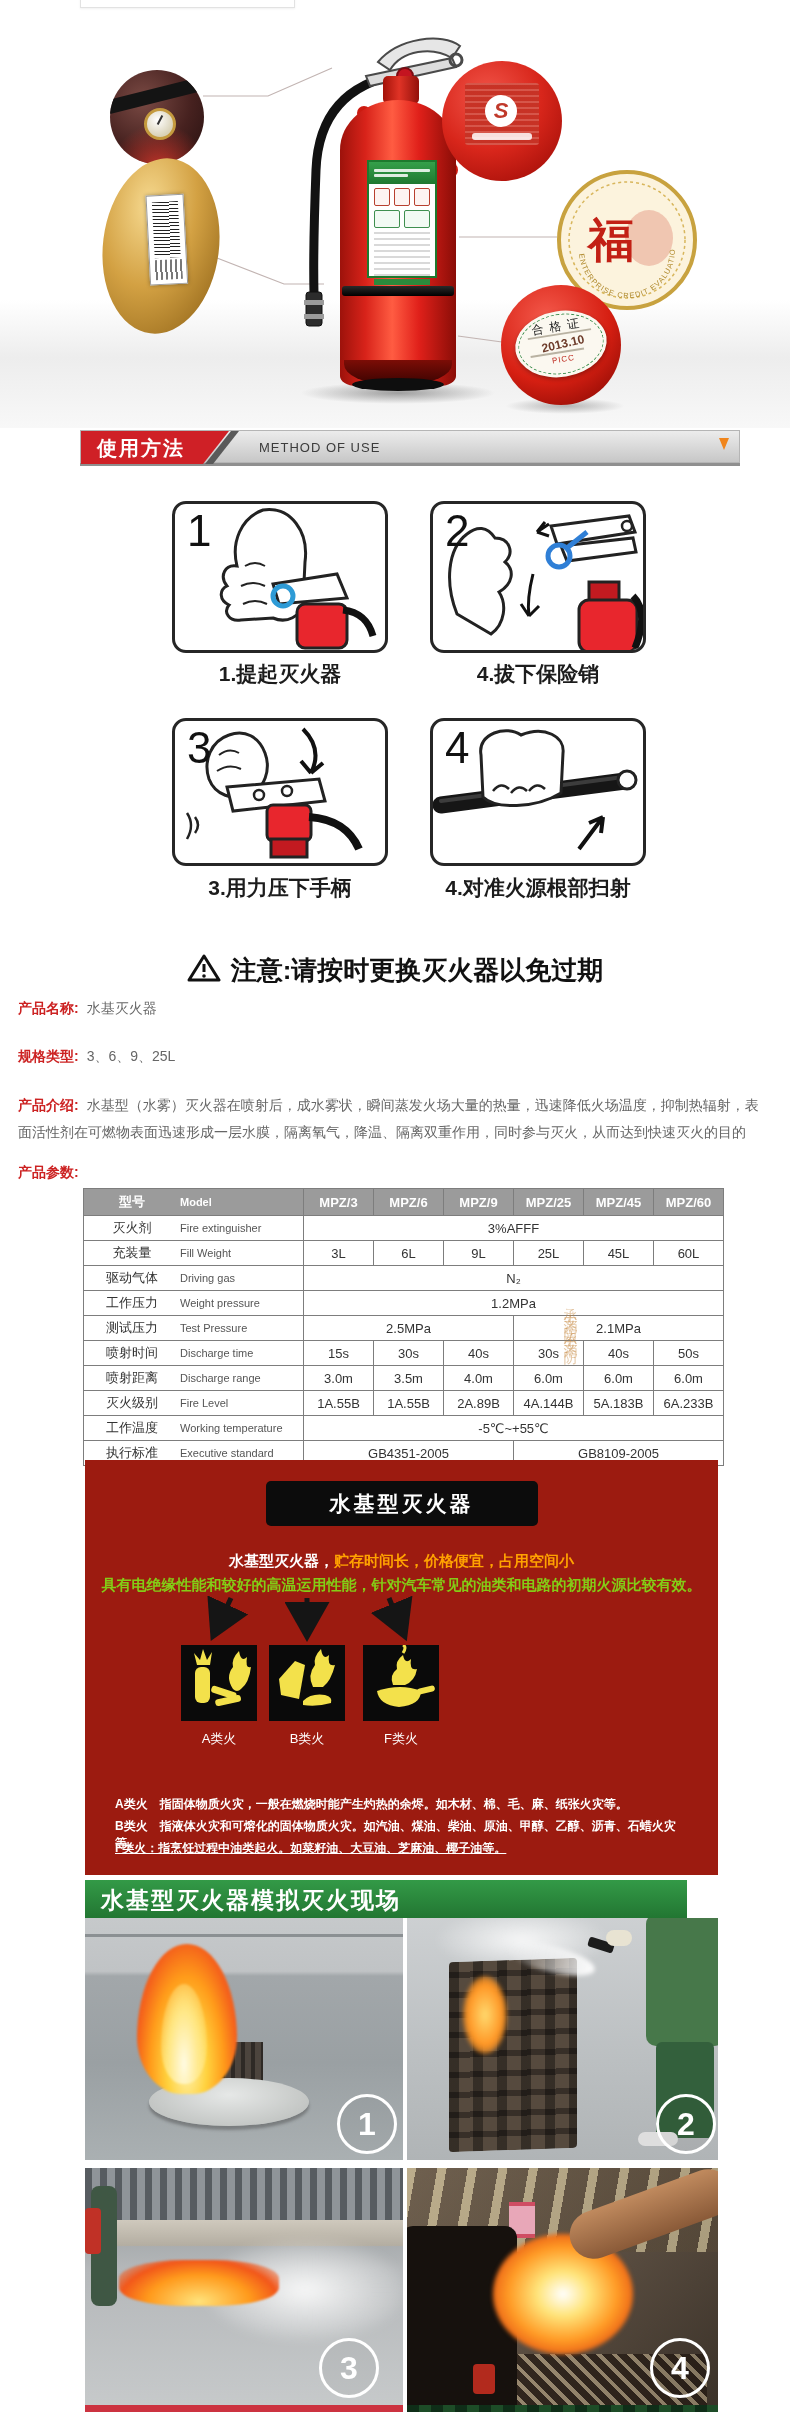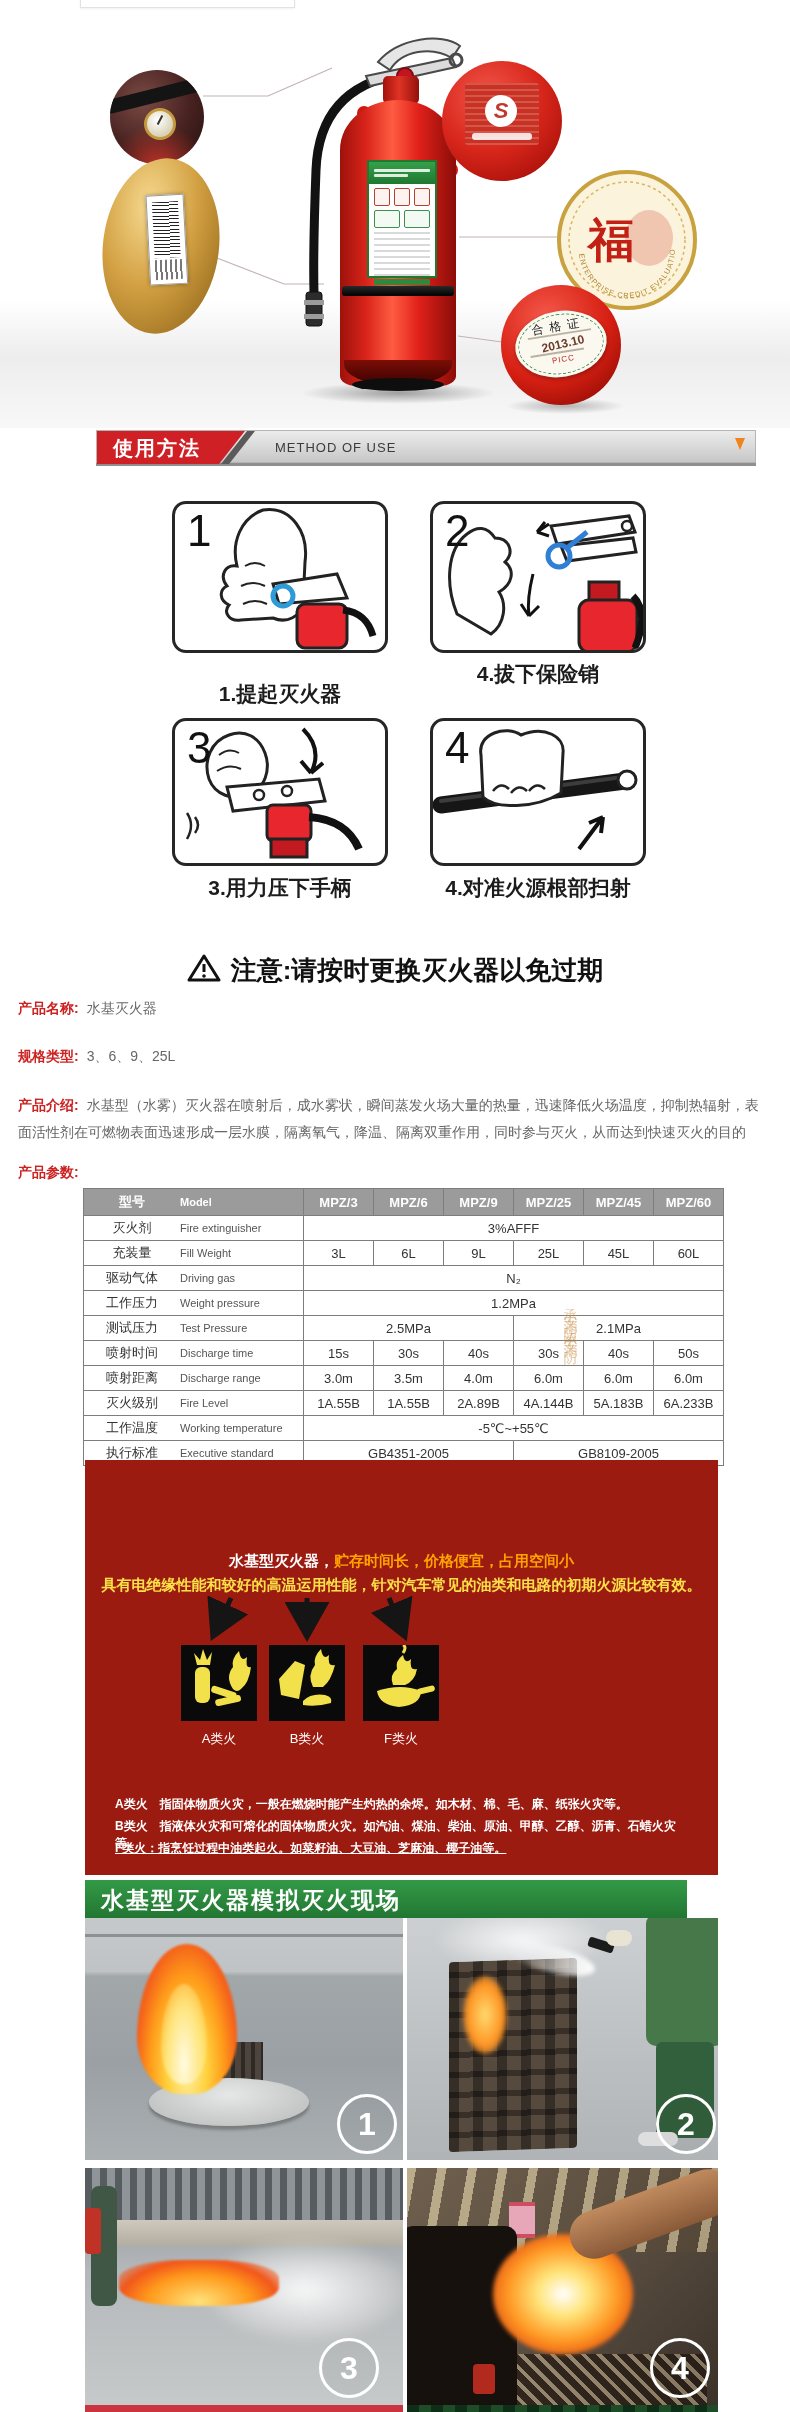--- a/index.html
+++ b/index.html
@@ -59,21 +59,21 @@
     display:flex;flex-direction:column;justify-content:center;gap:2px;padding:0 5px;}
   #ext-label .lh i{display:block;height:3px;background:rgba(255,255,255,.85);border-radius:1px;}
   #ext-label .pict{display:flex;gap:4px;padding:4px 5px 0 5px;}
   #ext-label .pict b{flex:1;height:16px;border:1px solid #b8402f;border-radius:2px;background:#fdf4f2;}
   #ext-label .pict.g b{border-color:#3f8f4f;background:#f2faf3;}
   #ext-label .txt{margin:4px 5px 0 5px;height:44px;
     background:repeating-linear-gradient(180deg,#d9d9d9 0 2px,#fff 2px 6px);}
   #ext-label .foot{margin:3px 5px 0 5px;height:6px;background:#2b8a3c;}
   
   #use-bar{left:80px;top:430px;width:660px;height:33px;background:linear-gradient(180deg,#ececec,#c7c7c7);
-    border:1px solid #b5b5b5;box-sizing:border-box;box-shadow:0 3px 0 #8f8f8f;margin-left:16px;}
+    border:1px solid #b5b5b5;box-sizing:border-box;box-shadow:0 3px 0 #8f8f8f;}
   #use-bar .red-tab{position:absolute;left:0;top:0;width:160px;height:33px;background:#cf2026;
     clip-path:polygon(0 0,148px 0,122px 33px,0 33px);}
   #use-bar .slant{position:absolute;left:118px;top:0;width:44px;height:33px;background:#5a5a5a;
     clip-path:polygon(32px 0,40px 0,14px 33px,6px 33px);}
   #use-bar .cn{position:absolute;left:16px;top:4px;font-size:20px;font-weight:bold;color:#fff;letter-spacing:2px;}
   #use-bar .en{position:absolute;left:178px;top:9px;font-size:13px;color:#3c3c3c;letter-spacing:1px;}
   #use-bar .pin{position:absolute;right:10px;top:7px;width:0;height:0;border-left:5px solid transparent;border-right:5px solid transparent;border-top:12px solid #f0851c;}
   
   .panel{position:absolute;width:216px;height:152px;border:3px solid #262626;border-radius:14px;background:#fff;box-sizing:border-box;overflow:hidden;}
   .panel .num{position:absolute;left:12px;top:2px;font-size:44px;color:#111;font-weight:400;}
@@ -96,21 +96,21 @@
   td.lblcell .en{color:#555;}
   thead .lblcell .cn,thead .lblcell .en{color:#fff;}
   #watermark{left:516px;top:1190px;width:64px;height:262px;writing-mode:vertical-rl;text-orientation:upright;
     font-size:14px;letter-spacing:6px;color:rgba(195,130,55,.45);text-align:center;pointer-events:none;z-index:5;}
   
   #red-sec{left:85px;top:1460px;width:633px;height:415px;background:#9c1b10;overflow:hidden;}
   #red-banner{position:absolute;left:50%;transform:translateX(-50%);top:21px;width:272px;height:45px;background:#0c0c0c;border-radius:5px;
     color:#fff;font-size:21px;font-weight:bold;text-align:center;line-height:45px;letter-spacing:3px;}
   #red-line1{position:absolute;left:0;top:92px;width:100%;text-align:center;font-size:15px;font-weight:bold;color:#fff;}
   #red-line1 .orange{color:#ffa200;}
-  #red-line2{position:absolute;left:0;top:116px;width:100%;text-align:center;font-size:15px;font-weight:bold;color:#fde047;}
+  #red-line2{position:absolute;left:0;top:116px;width:100%;text-align:center;font-size:15px;font-weight:bold;color:#84cc16;}
   .fire-sq{position:absolute;top:185px;width:76px;height:76px;background:#0a0a0a;}
   .fire-lbl{position:absolute;top:270px;width:76px;text-align:center;font-size:13px;color:#fff;}
   .red-desc{position:absolute;left:30px;width:580px;font-size:12px;font-weight:bold;color:#fff;}
   
   #green-sec{left:85px;top:1880px;width:633px;height:532px;background:#fff;}
   #green-title{position:absolute;left:0;top:0;width:602px;height:38px;background:linear-gradient(180deg,#339a47,#227632);}
   #green-title span{position:absolute;left:16px;top:5px;font-size:23px;font-weight:bold;color:#fff;letter-spacing:2px;}
   .photo{position:absolute;overflow:hidden;}
   .numcirc{position:absolute;width:54px;height:54px;border:3px solid #fff;border-radius:50%;color:#fff;
     font-size:32px;font-weight:bold;text-align:center;line-height:54px;background:rgba(0,0,0,.04);}
@@ -299,21 +299,21 @@
       <circle cx="126" cy="52" r="11" fill="none" stroke="#2f7fd6" stroke-width="5"></circle>
       <line x1="134" y1="44" x2="154" y2="28" stroke="#2f7fd6" stroke-width="5"></line>
       <path d="M116,20 L104,28 M104,28 L116,32 M104,28 L112,18" stroke="#111" stroke-width="3" fill="none"></path>
       <path d="M100,70 C96,86 94,98 96,112 M96,112 L88,100 M96,112 L106,102" stroke="#111" stroke-width="3" fill="none"></path>
       <rect x="156" y="78" width="30" height="22" fill="#c21a20" stroke="#222" stroke-width="3"></rect>
       <rect x="146" y="96" width="58" height="52" rx="10" fill="#e8262d" stroke="#222" stroke-width="3"></rect>
       <path d="M200,92 C212,104 210,124 202,144" fill="none" stroke="#111" stroke-width="7"></path>
     </svg>
     <div class="num">2</div>
   </div>
-  <div class="caption" style="left:150px;top:660px;margin-top:20px;">1.提起灭火器</div>
+  <div class="caption" style="left:150px;top:660px;">1.提起灭火器</div>
   <div class="caption" style="left:408px;top:660px;">4.拔下保险销</div>
 
   <div class="panel" style="left:172px;top:718px;height:148px;">
     <svg width="210" height="142" viewBox="0 0 210 142">
       <path d="M54,14 C36,20 28,40 34,58 C40,74 58,80 74,74 C90,68 96,48 90,32 C84,16 70,8 54,14 Z" fill="#fff" stroke="#222" stroke-width="3"></path>
       <path d="M44,34 q10,-8 20,-2 M42,50 q12,-8 24,-2" fill="none" stroke="#222" stroke-width="2"></path>
       <path d="M128,8 Q148,28 136,52 M136,52 L126,40 M136,52 L148,42" fill="none" stroke="#111" stroke-width="4"></path>
       <path d="M52,66 L144,58 L150,80 L58,90 Z" fill="#fff" stroke="#222" stroke-width="3"></path>
       <circle cx="84" cy="74" r="5" fill="none" stroke="#222" stroke-width="2.5"></circle>
       <circle cx="112" cy="70" r="5" fill="none" stroke="#222" stroke-width="2.5"></circle>
@@ -440,20 +440,21 @@
             <td class="lblcell"><span class="cn">执行标准</span><span class="en">Executive standard</span></td>
             <td colspan="3">GB4351-2005</td>
             <td colspan="3">GB8109-2005</td>
           </tr>
         </tbody>
     </table>
   </div>
   <div id="watermark" class="abs">承安消防承安消防</div>
 
   <div id="red-sec" class="abs">
+    <div id="red-banner">水基型灭火器</div>
     <div id="red-line1">
       <span>水基型灭火器，</span><span class="orange">贮存时间长，价格便宜，占用空间小</span>
     </div>
     <div id="red-line2">具有电绝缘性能和较好的高温运用性能，针对汽车常见的油类和电路的初期火源比较有效。</div>
 
     <svg class="abs" style="left:0;top:136px;" width="633" height="46">
       <defs>
           <marker id="ah" markerWidth="9" markerHeight="9" refX="6" refY="4.5" orient="auto">
             <path d="M0,0 L8,4.5 L0,9 Z" fill="#151515"></path>
           </marker>

